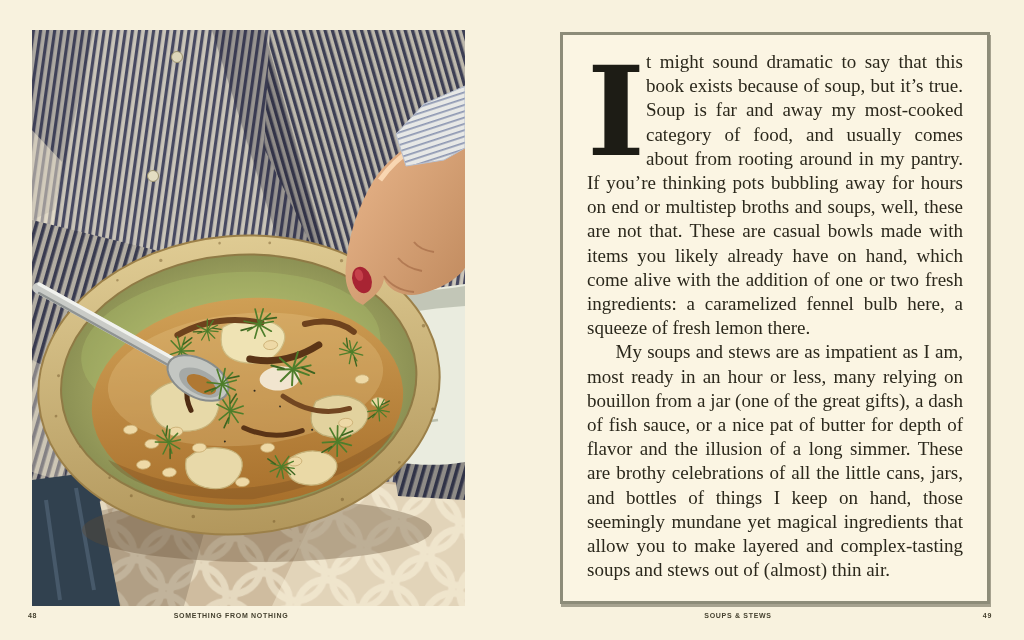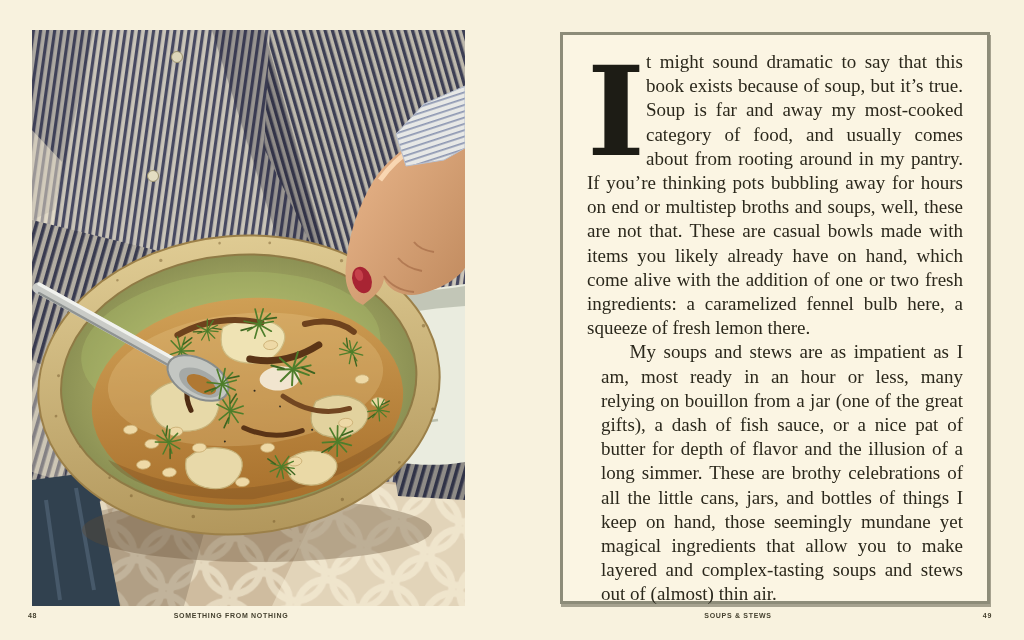--- a/index.html
+++ b/index.html
@@ -22,21 +22,21 @@
     border:3px solid #8d8c79;
     box-shadow:1px 3px 0 rgba(98,96,78,0.55);
     padding:15px 24px 0 24px;
   }
   .text-box p{
     margin:0;
     font-size:19px;line-height:24.2px;
     color:#2b281c;
     text-align:justify;
   }
-  .text-box p.indent{text-indent:1.5em;margin-left:14px;}
+  .text-box p.indent{text-indent:1.5em;}
   .dropcap{
     float:left;
     width:46px;height:97px;
     margin:3px 13px 0 0;
     font-family:"DejaVu Serif",serif;
     font-weight:700;
     font-size:124px;line-height:118px;
     color:#1d1c15;
     text-align:center;
     overflow:visible;

